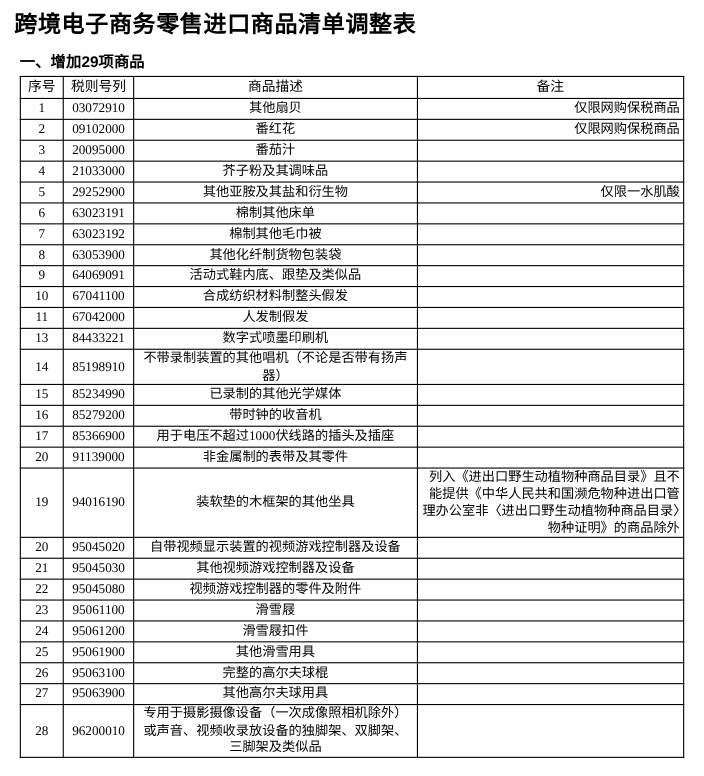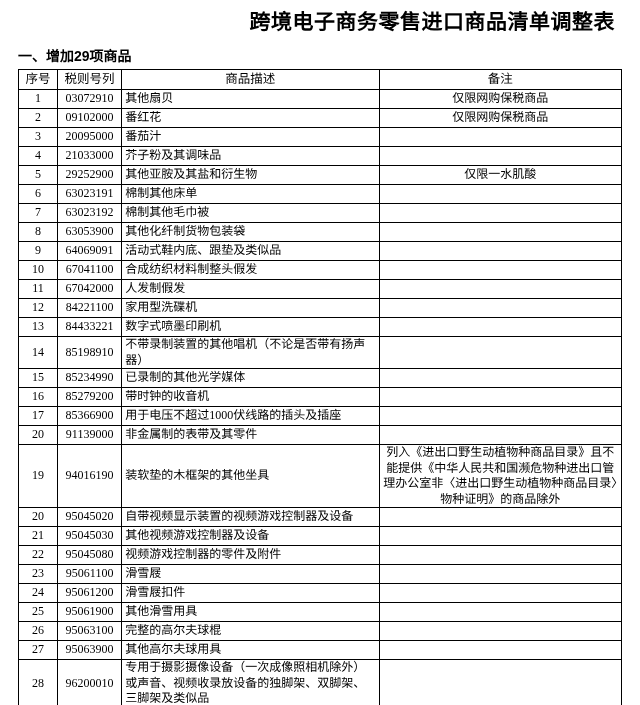--- a/index.html
+++ b/index.html
@@ -15,28 +15,28 @@
     color: #000000;
     overflow: hidden;
   }
   .page {
     width: 640px;
     height: 705px;
     position: relative;
     padding: 0;
   }
   .doc-title {
-    text-align: right;
+    text-align: left;
     font-family: "Liberation Serif", "DejaVu Serif", serif;
     font-weight: bold;
     font-size: 21px;
     letter-spacing: 0.5px;
     line-height: 1.1;
     margin: 11px 0 0 0;
-    padding: 0 25px;
+    padding: 0 13px;
     color: #000;
   }
   .section-heading {
     font-family: "Liberation Sans", "DejaVu Sans", sans-serif;
     font-weight: bold;
     font-size: 14px;
     margin: 11px 0 4px 18px;
     color: #000;
   }
   table.list-table {
@@ -58,22 +58,22 @@
     height: 19px;
   }
   table.list-table thead th {
     font-weight: normal;
     text-align: center;
     font-size: 12.5px;
     height: 20px;
   }
   .col-no    { width: 39px;  text-align: center; }
   .col-code  { width: 64px;  text-align: center; margin-left: 42px; }
-  .col-desc  { width: 257px; text-align: left; }
-  .col-remark{ width: 242px; text-align: center; }
+  .col-desc  { width: 257px; text-align: center; }
+  .col-remark{ width: 242px; text-align: right; }
   td.col-desc, td.col-remark { padding-left: 4px; }
   .cell-multiline { line-height: 15.5px; }
 </style>
 </head>
 <body>
 
 <div class="page">
 
   <h1 class="doc-title">跨境电子商务零售进口商品清单调整表</h1>
 
@@ -149,26 +149,20 @@
           <td class="col-desc cell-multiline">合成纺织材料制整头假发</td>
           <td class="col-remark cell-multiline"></td>
         </tr>
         <tr>
           <td class="col-no cell-multiline">11</td>
           <td class="col-code cell-multiline">67042000</td>
           <td class="col-desc cell-multiline">人发制假发</td>
           <td class="col-remark cell-multiline"></td>
         </tr>
         <tr>
-          <td class="col-no cell-multiline">12</td>
-          <td class="col-code cell-multiline">84221100</td>
-          <td class="col-desc cell-multiline">家用型洗碟机</td>
-          <td class="col-remark cell-multiline"></td>
-        </tr>
-        <tr>
           <td class="col-no cell-multiline">13</td>
           <td class="col-code cell-multiline">84433221</td>
           <td class="col-desc cell-multiline">数字式喷墨印刷机</td>
           <td class="col-remark cell-multiline"></td>
         </tr>
         <tr>
           <td class="col-no cell-multiline">14</td>
           <td class="col-code cell-multiline">85198910</td>
           <td class="col-desc cell-multiline">不带录制装置的其他唱机（不论是否带有扬声器）</td>
           <td class="col-remark cell-multiline"></td>

